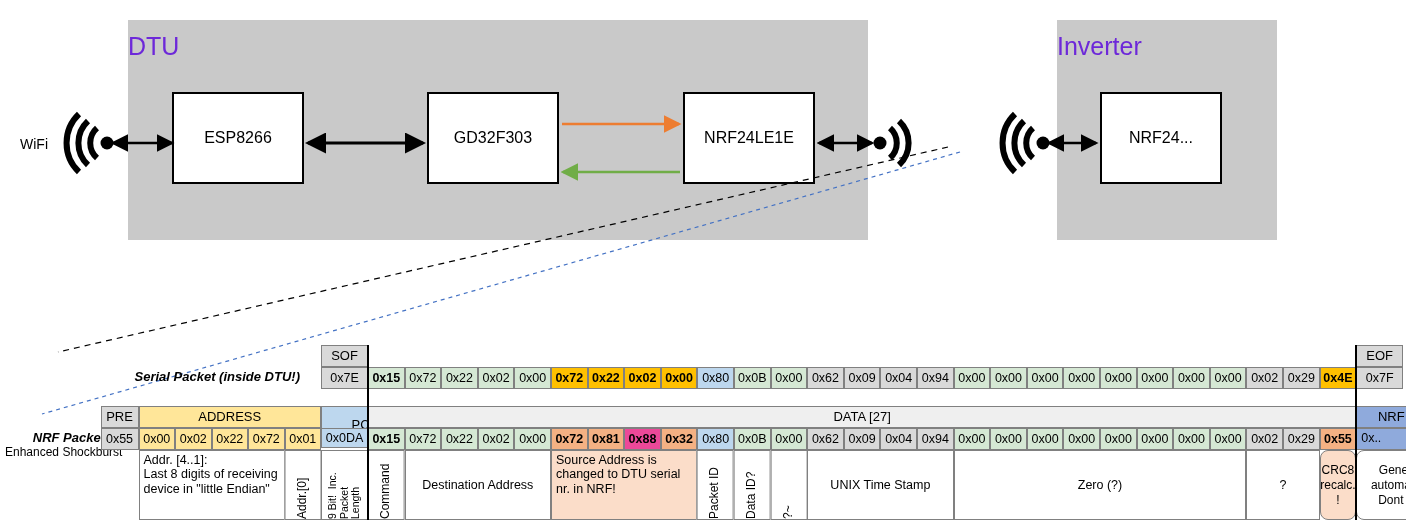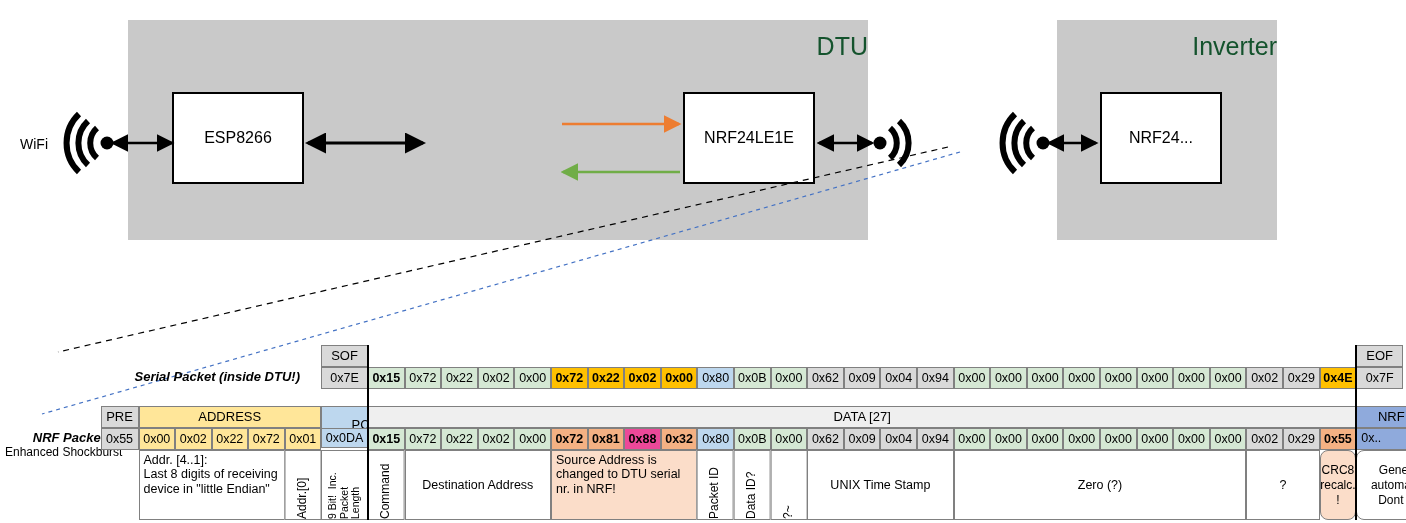--- a/index.html
+++ b/index.html
@@ -15,23 +15,23 @@
 
   
   .device-box{
     position:absolute;
     background:#c9c9c9;
     box-sizing:border-box;
   }
   .device-title{
     position:absolute;
     left:0;right:0;top:12px;
-    text-align:right;
+    text-align:left;
     font-size:25px;
-    color:#14532d;
+    color:#6d28d9;
   }
   .chip{
     position:absolute;
     background:#ffffff;
     border:2.5px solid #000;
     box-sizing:border-box;
     display:flex;align-items:center;justify-content:center;
     font-size:16px;
   }
   .wifi-label{
@@ -90,20 +90,23 @@
 <body>
 
 <div class="stage">
 
   <div class="device-box" style="left:128px;top:20px;width:740px;height:220px;">
     <div class="device-title">DTU</div>
   </div>
 
   <div class="chip" style="left:172px;top:92px;width:132px;height:92px;">
     <span>ESP8266</span>
+  </div>
+  <div class="chip" style="left:427px;top:92px;width:132px;height:92px;">
+    <span>GD32F303</span>
   </div>
   <div class="chip" style="left:683px;top:92px;width:132px;height:92px;">
     <span>NRF24LE1E</span>
   </div>
 
   <div class="device-box" style="left:1057px;top:20px;width:220px;height:220px;">
     <div class="device-title">Inverter</div>
   </div>
   <div class="chip" style="left:1100px;top:92px;width:122px;height:92px;">
     <span>NRF24...</span>

